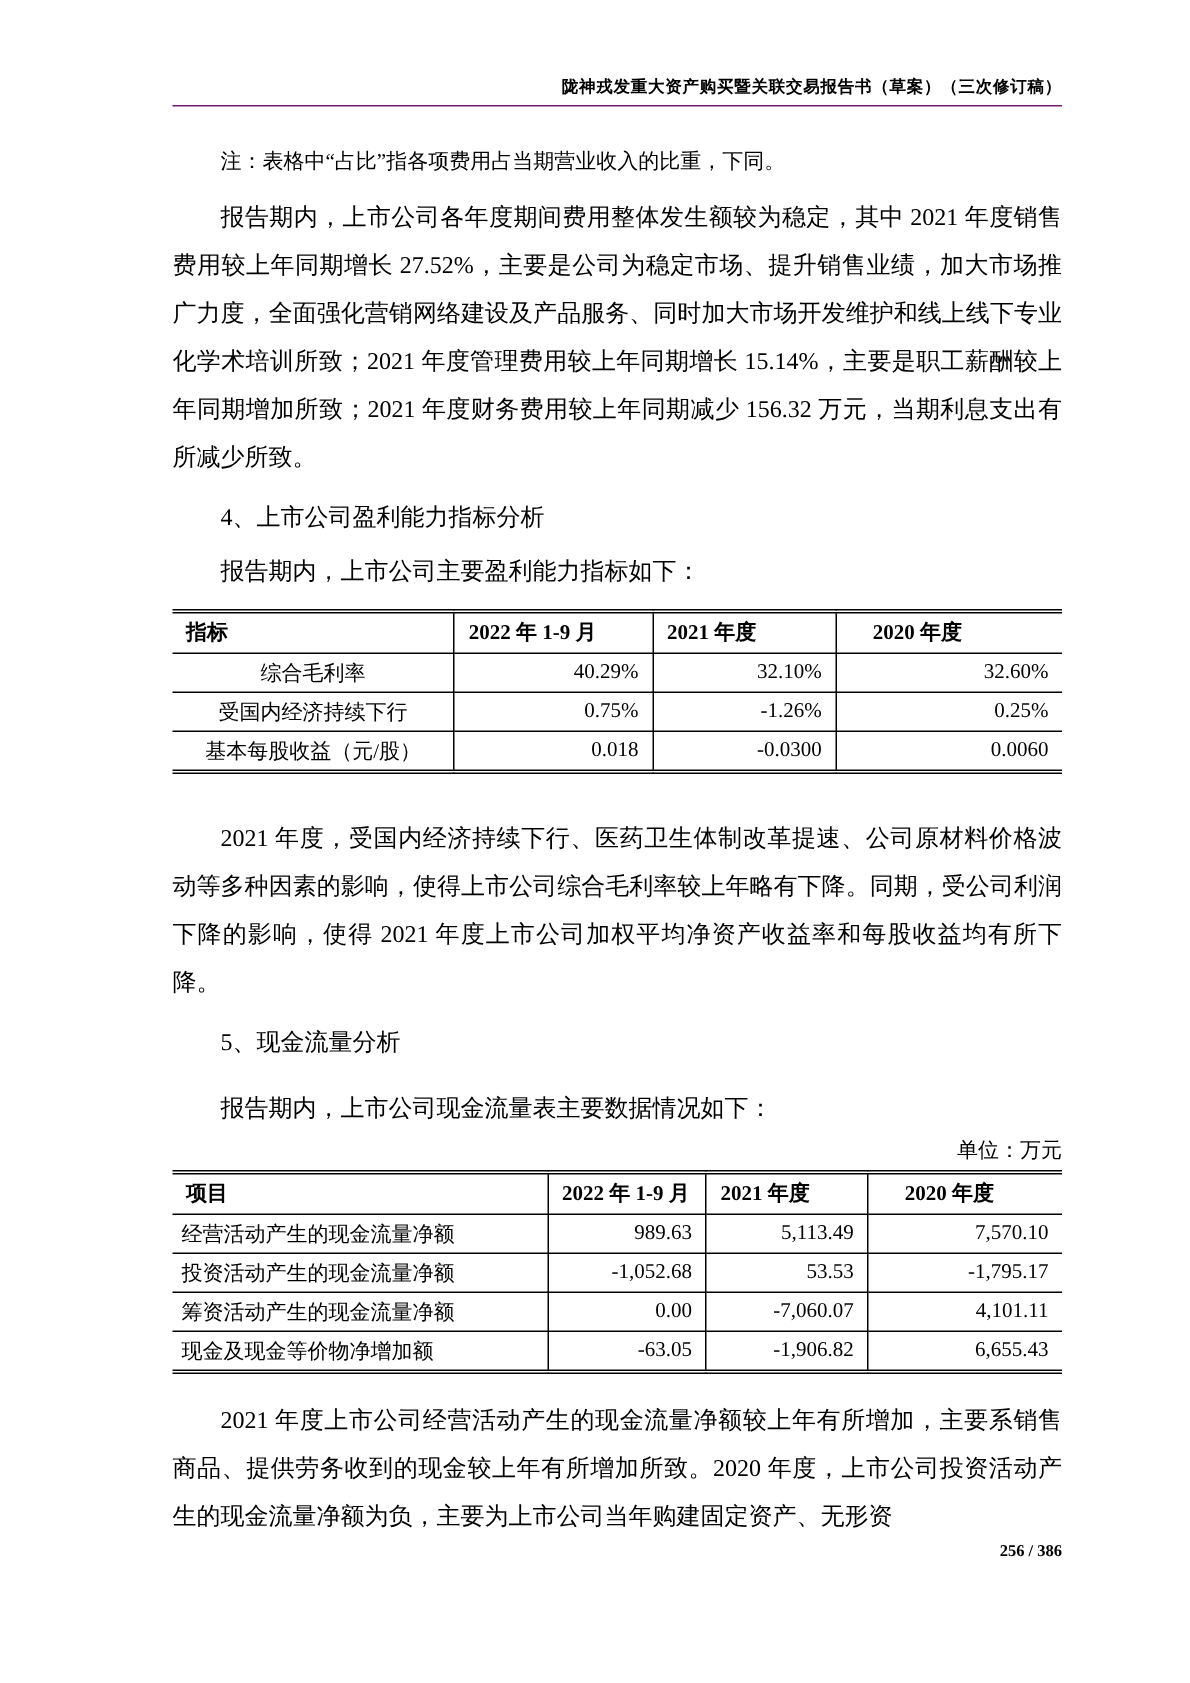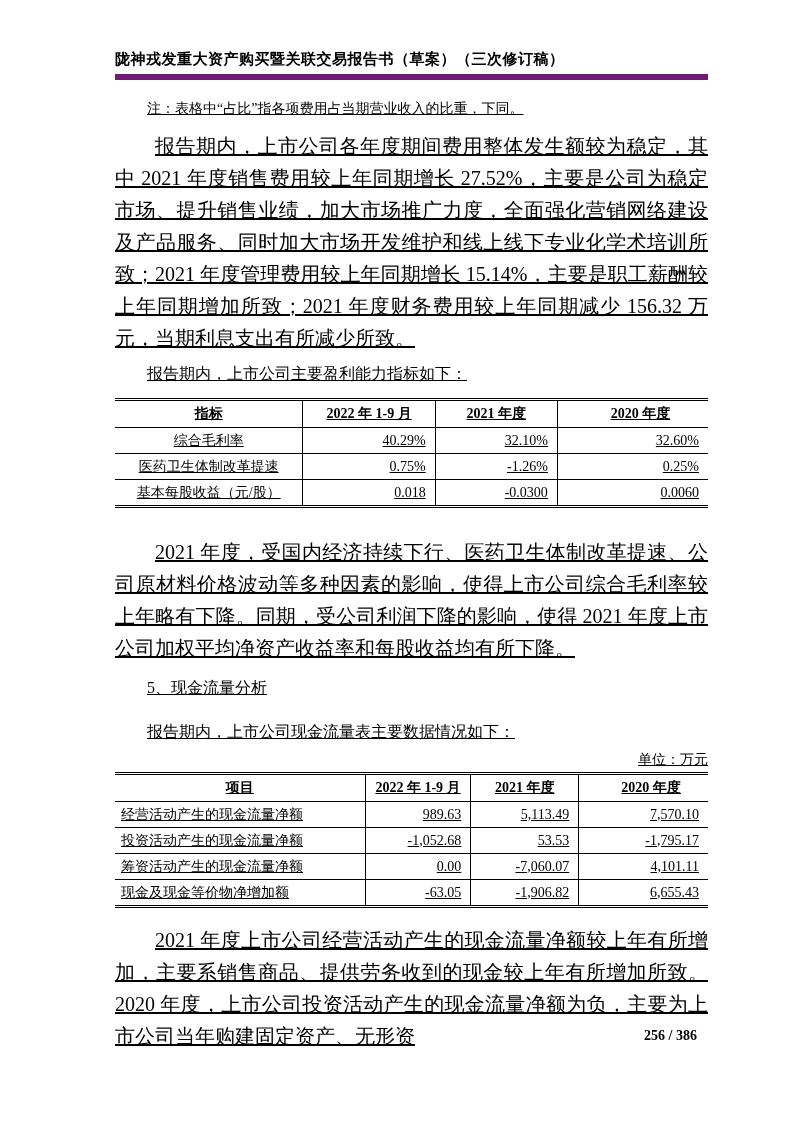--- a/index.html
+++ b/index.html
@@ -14,44 +14,43 @@
     font-family: "Liberation Serif", "DejaVu Serif", serif;
     color: #000000;
     overflow: hidden;
   }
   .page-header {
     position: absolute;
     top: 50px;
     left: 115px;
     width: 593px;
     display: flex;
-    justify-content: flex-start;
+    justify-content: flex-end;
     align-items: flex-end;
-    font-size: 15px;
+    font-size: 11px;
     font-weight: bold;
     padding-bottom: 5px;
-    border-bottom: 6px solid #701a75;
+    border-bottom: 1px solid #701a75;
     letter-spacing: 0.5px;
   }
   .content {
     position: absolute;
     top: 88px;
     left: 115px;
     width: 593px;
-    text-decoration: underline;
   }
   .note-line {
     margin-top: 10px;
     font-size: 14px;
     line-height: 22px;
     text-indent: 32px;
   }
   .body-para {
     margin: 10px 0 0 0;
-    font-size: 20px;
+    font-size: 16px;
     line-height: 32px;
     text-align: justify;
     text-indent: 2em;
   }
   .section-heading {
     margin: 8px 0 0 0;
     font-size: 16px;
     line-height: 32px;
     text-indent: 2em;
     font-weight: normal;
@@ -80,54 +79,55 @@
   table.doc-table th,
   table.doc-table td {
     border: 1px solid #000000;
     padding: 2px 9px;
     height: 21px;
     overflow: hidden;
     white-space: nowrap;
   }
   table.doc-table th {
     font-weight: bold;
-    text-align: center;
+    text-align: left;
     height: 22px;
   }
   table.doc-table th:first-child,
   table.doc-table td:first-child { border-left: none; }
   table.doc-table th:last-child,
   table.doc-table td:last-child { border-right: none; padding-left: 24px; }
   table.doc-table td.num-cell { text-align: right; }
   table.doc-table td.label-cell.center { text-align: center; }
   table.doc-table td.label-cell.left { text-align: left; padding-left: 6px; }
   .page-footer {
     position: absolute;
     top: 1028px;
-    left: 104px;
+    left: 115px;
     width: 593px;
     text-align: right;
-    font-size: 14px;
+    font-size: 11px;
     font-weight: bold;
   }
 </style>
 </head>
 <body>
 
 <div class="page-header">
   <span>陇神戎发</span>
   <span>重大资产购买暨关联交易报告书（草案）（三次修订稿）</span>
 </div>
 
 <div class="content">
 
   <div class="note-line">注：表格中“占比”指各项费用占当期营业收入的比重，下同。</div>
 
   <p class="body-para">报告期内，上市公司各年度期间费用整体发生额较为稳定，其中 2021 年度销售费用较上年同期增长 27.52%，主要是公司为稳定市场、提升销售业绩，加大市场推广力度，全面强化营销网络建设及产品服务、同时加大市场开发维护和线上线下专业化学术培训所致；2021 年度管理费用较上年同期增长 15.14%，主要是职工薪酬较上年同期增加所致；2021 年度财务费用较上年同期减少 156.32 万元，当期利息支出有所减少所致。</p>
 
+  <h4 class="section-heading">4、上市公司盈利能力指标分析</h4>
 
   <p class="intro-line">报告期内，上市公司主要盈利能力指标如下：</p>
 
   <table class="doc-table">
       <colgroup>
         <col style="width: 31.7%;">
         <col style="width: 22.3%;">
         <col style="width: 20.6%;">
         <col style="width: 25.4%;">
       </colgroup>
@@ -140,21 +140,21 @@
         </tr>
       </thead>
       <tbody>
         <tr>
           <td class="label-cell center">综合毛利率</td>
           <td class="num-cell">40.29%</td>
           <td class="num-cell">32.10%</td>
           <td class="num-cell">32.60%</td>
         </tr>
         <tr>
-          <td class="label-cell center">医药卫生体制改革提速</td>
+          <td class="label-cell center">受国内经济持续下行</td>
           <td class="num-cell">0.75%</td>
           <td class="num-cell">-1.26%</td>
           <td class="num-cell">0.25%</td>
         </tr>
         <tr>
           <td class="label-cell center">基本每股收益（元/股）</td>
           <td class="num-cell">0.018</td>
           <td class="num-cell">-0.0300</td>
           <td class="num-cell">0.0060</td>
         </tr>

